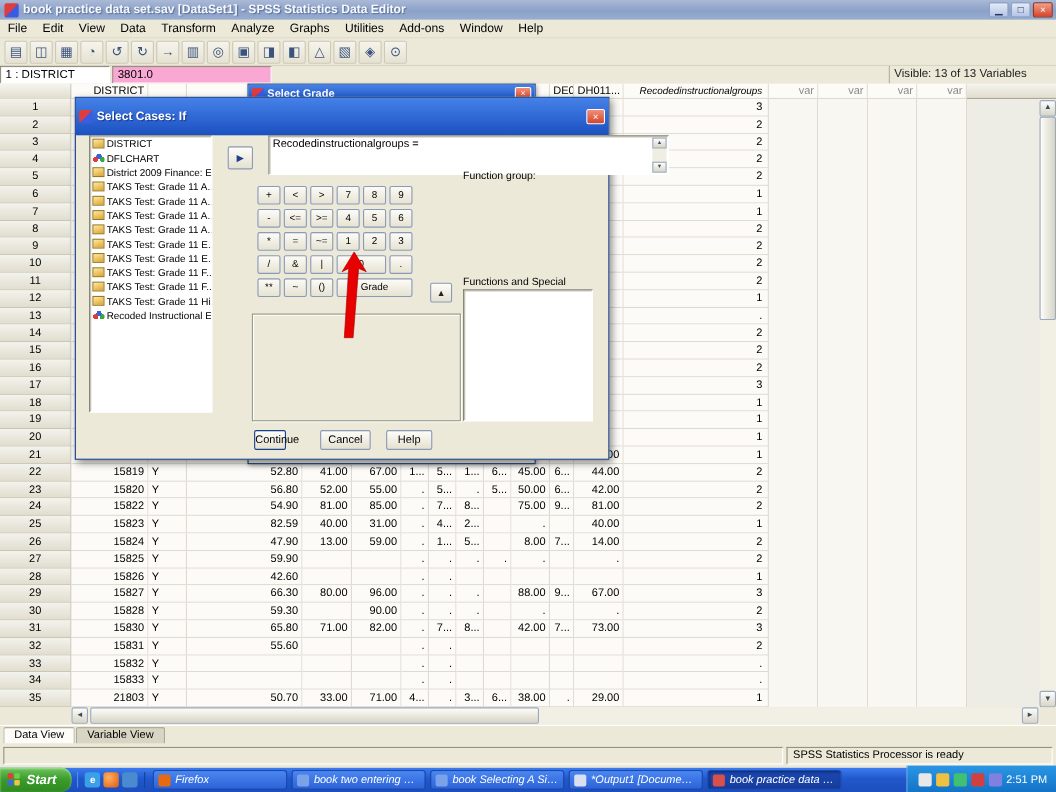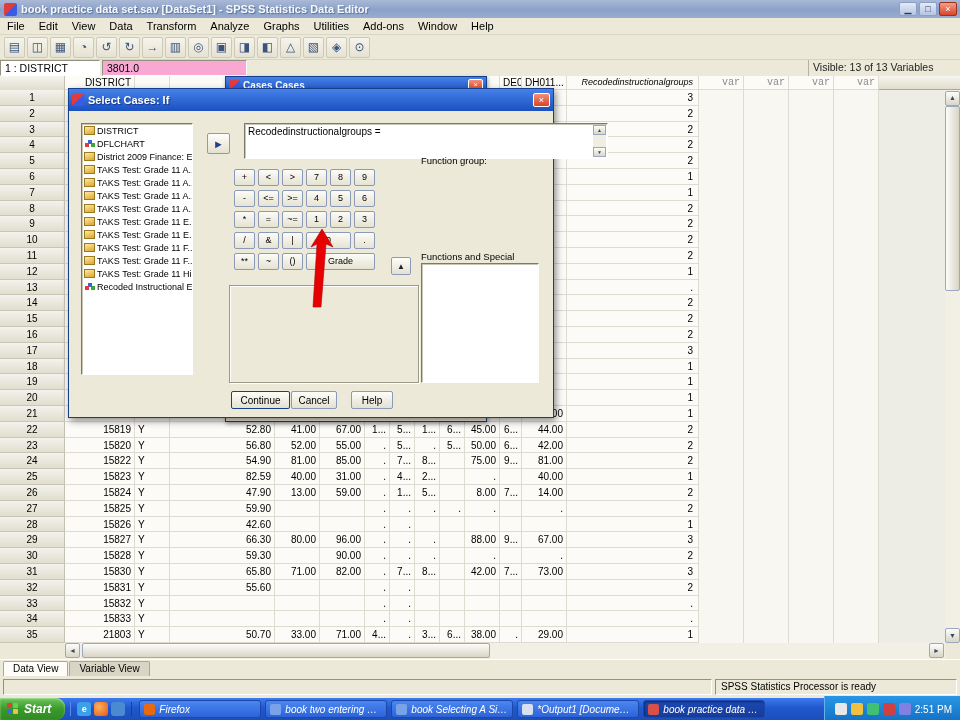--- a/index.html
+++ b/index.html
@@ -39,21 +39,21 @@
   .cells .cell:nth-of-type(2){width:35px;text-align:left}
   .cells .cell:nth-of-type(3){width:105px}
   .cells .cell:nth-of-type(4),.cells .cell:nth-of-type(5){width:45px}
   .cells .cell:nth-of-type(6),.cells .cell:nth-of-type(7),.cells .cell:nth-of-type(8),.cells .cell:nth-of-type(9){width:25px}
   .cells .cell:nth-of-type(10){width:35px}
   .cells .cell:nth-of-type(11){width:22px}
   .cells .cell:nth-of-type(12){width:45px}
   .cells .cell:nth-of-type(13){width:132px;padding-right:5px}
   .cells .cell:nth-of-type(14),.cells .cell:nth-of-type(15),.cells .cell:nth-of-type(16),.cells .cell:nth-of-type(17){width:45px}
   .grid-header .cell:nth-of-type(13){font-size:9px;font-style:italic;}
-  .grid-header .cell:nth-of-type(n+14){color:#8a8a8a;font-family:Liberation Mono, monospace;}
+  .grid-header .cell:nth-of-type(n+14){color:#8a8a8a;}
   .var-lines{position:absolute;left:699px;top:14px;width:181px;height:553px;pointer-events:none;background:repeating-linear-gradient(90deg,transparent 0 44px,#dedbd0 44px 45px);}
 
   
   .sb-btn{flex:none;width:15px;height:15px;background:linear-gradient(#fdfdfa,#d9d6c5);border:1px solid #9aa8c0;border-radius:2px;font-size:7px;line-height:12px;text-align:center;color:#3a4a6a;padding:0;}
   .vscroll{position:absolute;left:945px;top:90px;width:15px;height:553px;background:#f2f0e4;}
   .vscroll .down{position:absolute;bottom:0;left:0;}
   .vthumb{position:absolute;top:16px;left:0;width:15px;height:185px;background:linear-gradient(90deg,#fdfdfa,#d8d5c4);border:1px solid #9aa8c0;border-radius:2px;}
   .hscroll{position:absolute;left:0;top:643px;width:960px;height:16px;background:#ece9d8;}
   .htrack{position:absolute;left:65px;top:0;width:880px;height:16px;background:#f2f0e4;}
   .hscroll .left{position:absolute;left:65px;top:0;}
@@ -83,21 +83,21 @@
   .tray{margin-left:auto;height:26px;background:linear-gradient(#2a96e4,#1270c4);display:flex;align-items:center;gap:4px;padding:0 8px 0 10px;border-left:1px solid #66b0ec;color:#fff;font-size:10px;}
   .tray-icon{width:12px;height:12px;border-radius:2px;}
 
   
   .parent-dialog{position:absolute;left:225px;top:76px;width:262px;height:346px;background:#ece9d8;border:1px solid #16408c;z-index:5;box-shadow:1px 2px 4px rgba(0,0,0,.35);}
   .pd-title{height:16px;background:linear-gradient(#4581e8,#1c50c0);display:flex;align-items:center;gap:3px;padding:0 3px;color:#fff;font-size:10px;font-weight:bold;}
   .pd-icon{width:11px;height:11px;border-radius:2px;background:linear-gradient(135deg,#e23b3b 48%,#3b5be2 52%);flex:none;}
   .pd-close{margin-left:auto;width:15px;height:12px;background:linear-gradient(#f09078,#d8442a);border:1px solid #fff;border-radius:2px;color:#fff;font-size:8px;line-height:10px;text-align:center;padding:0;}
 
   .dialog{position:absolute;left:68px;top:88px;width:486px;height:330px;background:#ece9d8;border:1px solid #16408c;box-shadow:2px 3px 7px rgba(0,0,0,.45);z-index:10;font-size:10px;}
-  .dlg-title{position:absolute;top:0;left:0;right:0;height:22px;background:linear-gradient(#4581e8,#1c50c0);display:flex;align-items:center;gap:4px;padding:0 3px;}
+  .dlg-title{position:absolute;top:0;left:0;right:0;height:34px;background:linear-gradient(#4581e8,#1c50c0);display:flex;align-items:center;gap:4px;padding:0 3px;}
   .dlg-icon{width:12px;height:12px;border-radius:2px;background:linear-gradient(135deg,#e23b3b 48%,#3b5be2 52%);flex:none;}
   .dlg-title-text{flex:1;color:#fff;font-weight:bold;font-size:11px;text-shadow:1px 1px 1px #12388c;}
   .dlg-close{width:17px;height:14px;background:linear-gradient(#f09078,#d8442a);border:1px solid #fff;border-radius:2px;color:#fff;font-size:9px;line-height:11px;text-align:center;padding:0;}
 
   .sunken{background:#fff;border:1px solid;border-color:#7a7a6a #fff #fff #7a7a6a;box-shadow:inset 1px 1px 0 #c9c6b6;}
   .var-list{position:absolute;left:12px;top:34px;width:112px;height:252px;overflow:hidden;font-size:9px;}
   .vitem{height:13px;display:flex;align-items:center;gap:2px;padding-left:2px;white-space:nowrap;overflow:hidden;}
   .vicon{flex:none;width:11px;height:9px;}
   .vicon.scale{background:linear-gradient(160deg,#ffe9a0,#dda52f);border:1px solid #9a7a20;}
   .vicon.nominal{background:
@@ -121,21 +121,21 @@
   .fg-item{height:13px;line-height:13px;padding-left:2px;white-space:nowrap;overflow:hidden;}
   .fn-scroll{position:absolute;right:1px;top:1px;width:13px;height:74px;background:#f0eee2;}
   .fn-scroll .mini-btn{position:absolute;left:0;}
   .fn-scroll .up{top:0}.fn-scroll .dn{bottom:0}
   .fn-thumb{position:absolute;left:0;top:11px;width:13px;height:26px;background:linear-gradient(90deg,#fdfdfa,#d8d5c4);border:1px solid #9aa8c0;}
   .fns-label{position:absolute;left:352px;top:162px;font-size:9.5px;}
   .fns-list{position:absolute;left:352px;top:174px;width:118px;height:120px;}
   .up-btn{position:absolute;left:322px;top:168px;width:20px;height:18px;font-size:8px;color:#222;}
   .empty-panel{position:absolute;left:160px;top:196px;width:190px;height:98px;border:1px solid #9a9a8a;box-shadow:1px 1px 0 #fff, inset 1px 1px 0 #fff;}
   .dlg-btn{position:absolute;top:302px;height:18px;font-size:10px;}
-  .btn-continue{left:162px;width:59px;border:1px solid #16408c;}
+  .btn-continue{left:162px;width:29px;border:1px solid #16408c;}
   .btn-cancel{left:222px;width:46px;}
   .btn-help{left:282px;width:42px;}
   .red-arrow{position:absolute;left:234px;top:140px;z-index:15;pointer-events:none;}
 </style>
 </head>
 <body>
 
 <div id="screen">
 
   <div class="titlebar">
@@ -903,21 +903,21 @@
   </div>
 
   <div class="statusbar">
     <div class="status-panel"></div>
     <div class="status-text">SPSS Statistics Processor is ready</div>
   </div>
 
   <div class="parent-dialog">
     <div class="pd-title">
       <span class="pd-icon"></span>
-      <span>Cases Cases</span>
+      <span>Select Grade</span>
       <button class="pd-close">×</button>
     </div>
   </div>
 
   <div class="dialog">
     <div class="dlg-title">
       <span class="dlg-icon"></span>
       <span class="dlg-title-text">Select Cases: If</span>
       <button class="dlg-close">×</button>
     </div>

